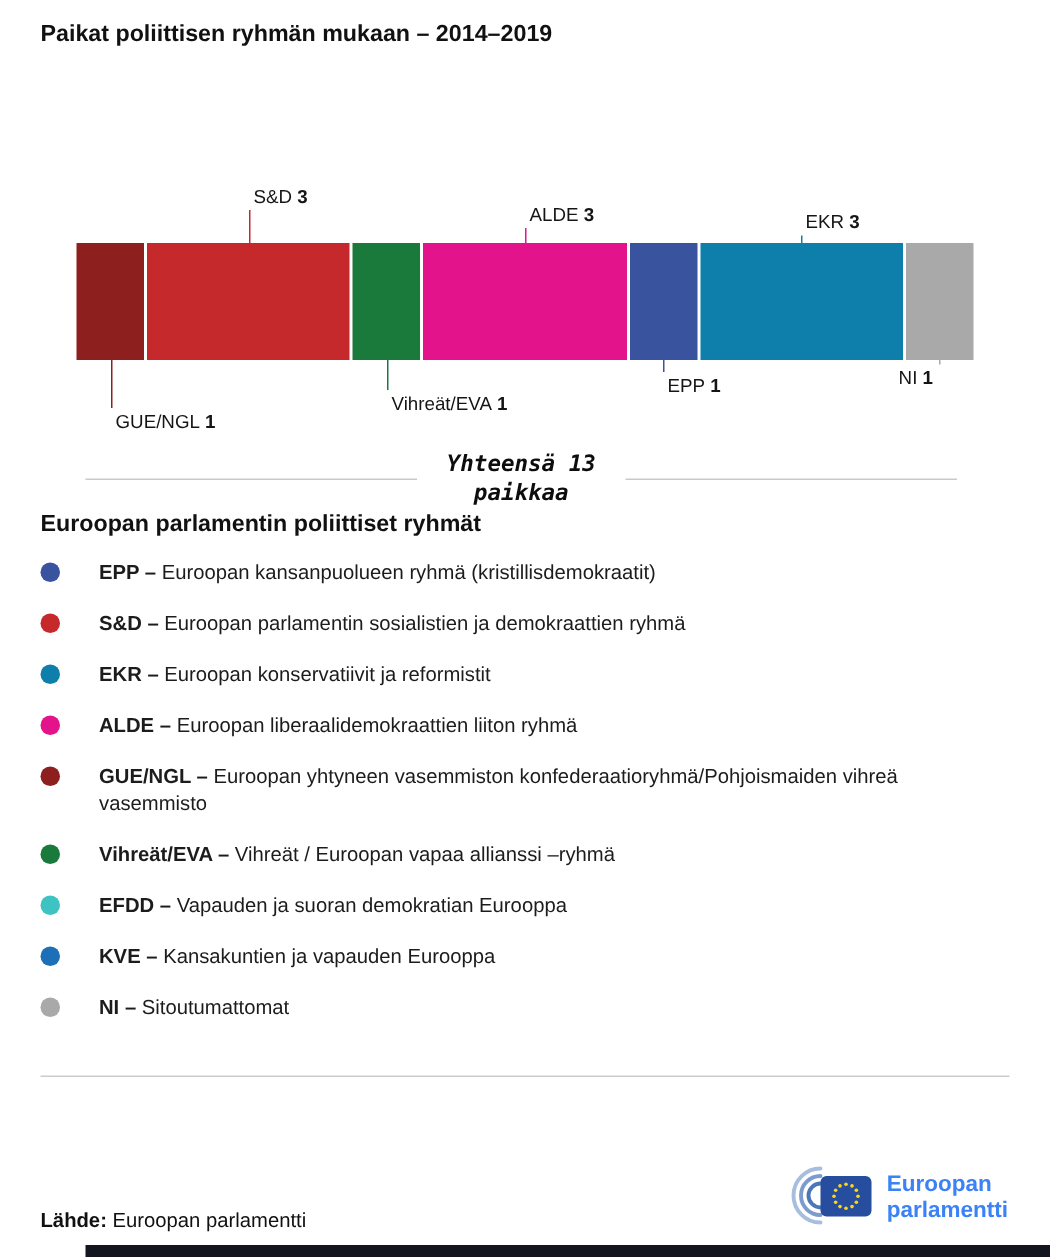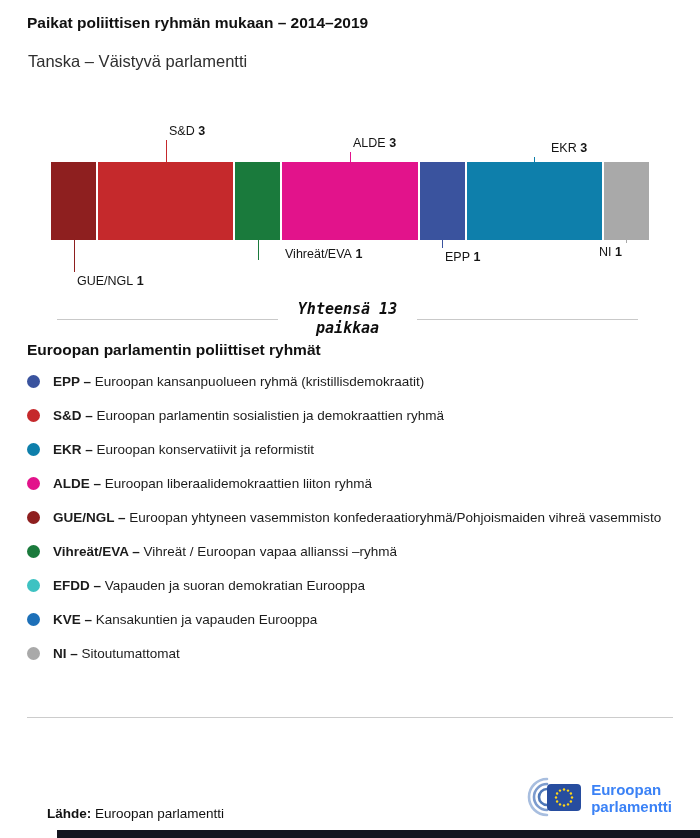--- a/index.html
+++ b/index.html
@@ -17,67 +17,66 @@
   .callout-line { position: absolute; width: 1px; }
   .callout-label { position: absolute; font-size: 12.5px; line-height: 15px; white-space: nowrap; color: #151515; }
   .cl-count { font-weight: 700; }
 
   .total { position: absolute; left: 57px; right: 62px; top: 300px; display: flex; align-items: center; gap: 20px; }
   .total .rule { flex: 1; height: 1px; background: #c9c9c9; }
   .total-text { font-family: "DejaVu Sans Mono", monospace; font-weight: 700; font-size: 15px; line-height: 19px; text-align: center; color: #0d0d0d; font-style: italic; }
 
   .legend-heading { position: absolute; left: 27px; top: 341px; font-size: 15.5px; font-weight: 700; color: #111; }
   .legend { position: absolute; left: 27px; top: 373px; width: 640px; }
-  .legend-item { display: flex; align-items: flex-start; gap: 13px; margin-bottom: 16px; }
+  .legend-item { display: flex; align-items: flex-start; gap: 26px; margin-bottom: 16px; }
   .legend-dot { width: 13px; height: 13px; border-radius: 50%; flex: 0 0 13px; margin-top: 2px; }
   .legend-text { font-size: 13.5px; line-height: 18px; color: #1c1c1c; }
   .legend-abbr { font-weight: 700; }
 
   .footrule { position: absolute; left: 27px; right: 27px; top: 717px; height: 1px; background: #cccccc; }
   .footnote { position: absolute; left: 27px; top: 728px; width: 650px; font-size: 12.5px; line-height: 1.45; color: #2a2a2a; }
 
   .source { position: absolute; left: 27px; top: 806px; font-size: 13.5px; color: #111; }
-  .source b { font-weight: 700; margin-left: 20px; }
+  .source b { font-weight: 700; }
 
   .logo { position: absolute; right: 28px; top: 776px; display: flex; align-items: center; gap: 8px; }
   .logo-text { font-size: 15px; font-weight: 700; color: #3b82f6; line-height: 1.15; }
 
   .bottom-strip { position: absolute; left: 57px; right: 0; bottom: 0; height: 8px; background: #14161f; }
 </style>
 </head>
 <body>
 
 <div class="page">
 
   <h1 class="title">Paikat poliittisen ryhmän mukaan – 2014–2019</h1>
-  <div class="subtitle">Tanska – Väistyvä parlamentti</div>
 
   <div class="chart">
     <div class="bar">
         <div class="bar-seg" style="left: 0px; width: 45.0769px; background: rgb(142, 31, 31);"></div>
         <div class="bar-seg" style="left: 47.0769px; width: 135.231px; background: rgb(197, 41, 44);"></div>
         <div class="bar-seg" style="left: 184.308px; width: 45.0769px; background: rgb(26, 122, 60);"></div>
         <div class="bar-seg" style="left: 231.385px; width: 135.231px; background: rgb(226, 19, 139);"></div>
         <div class="bar-seg" style="left: 368.615px; width: 45.0769px; background: rgb(58, 83, 158);"></div>
         <div class="bar-seg" style="left: 415.692px; width: 135.231px; background: rgb(14, 127, 171);"></div>
         <div class="bar-seg" style="left: 552.923px; width: 45.0769px; background: rgb(169, 169, 169);"></div>
       </div>
     <div class="callouts">
         <div class="callout-line" style="left: 23px; height: 32px; background: rgb(142, 31, 31); top: 78px;"></div>
         <div class="callout-label" style="left: 26px; top: 112px;"><span>GUE/NGL</span><span class="cl-count">&nbsp;1</span></div>
         <div class="callout-line" style="left: 115px; height: 22px; background: rgb(197, 41, 44); top: -22px;"></div>
         <div class="callout-label" style="left: 118px; bottom: 101px;"><span>S&amp;D</span><span class="cl-count">&nbsp;3</span></div>
         <div class="callout-line" style="left: 207px; height: 20px; background: rgb(26, 122, 60); top: 78px;"></div>
-        <div class="callout-label" style="left: 210px; top: 85px; margin-left: 24px;"><span>Vihreät/EVA</span><span class="cl-count">&nbsp;1</span></div>
+        <div class="callout-label" style="left: 210px; top: 100px;"><span>Vihreät/EVA</span><span class="cl-count">&nbsp;1</span></div>
         <div class="callout-line" style="left: 299px; height: 10px; background: rgb(226, 19, 139); top: -10px;"></div>
         <div class="callout-label" style="left: 302px; bottom: 89px;"><span>ALDE</span><span class="cl-count">&nbsp;3</span></div>
         <div class="callout-line" style="left: 391px; height: 8px; background: rgb(58, 83, 158); top: 78px;"></div>
         <div class="callout-label" style="left: 394px; top: 88px;"><span>EPP</span><span class="cl-count">&nbsp;1</span></div>
         <div class="callout-line" style="left: 483px; height: 5px; background: rgb(14, 127, 171); top: -5px;"></div>
-        <div class="callout-label" style="left: 486px; bottom: 84px; margin-left: 14px;"><span>EKR</span><span class="cl-count">&nbsp;3</span></div>
+        <div class="callout-label" style="left: 486px; bottom: 84px;"><span>EKR</span><span class="cl-count">&nbsp;3</span></div>
         <div class="callout-line" style="left: 575px; height: 3px; background: rgb(169, 169, 169); top: 78px;"></div>
         <div class="callout-label" style="right: 27px; top: 83px; text-align: center;"><span>NI</span><span class="cl-count">&nbsp;1</span></div>
       </div>
   </div>
 
   <div class="total">
     <div class="rule"></div>
     <div class="total-text">
       <div>Yhteensä 13</div>
       <div>paikkaa</div>

